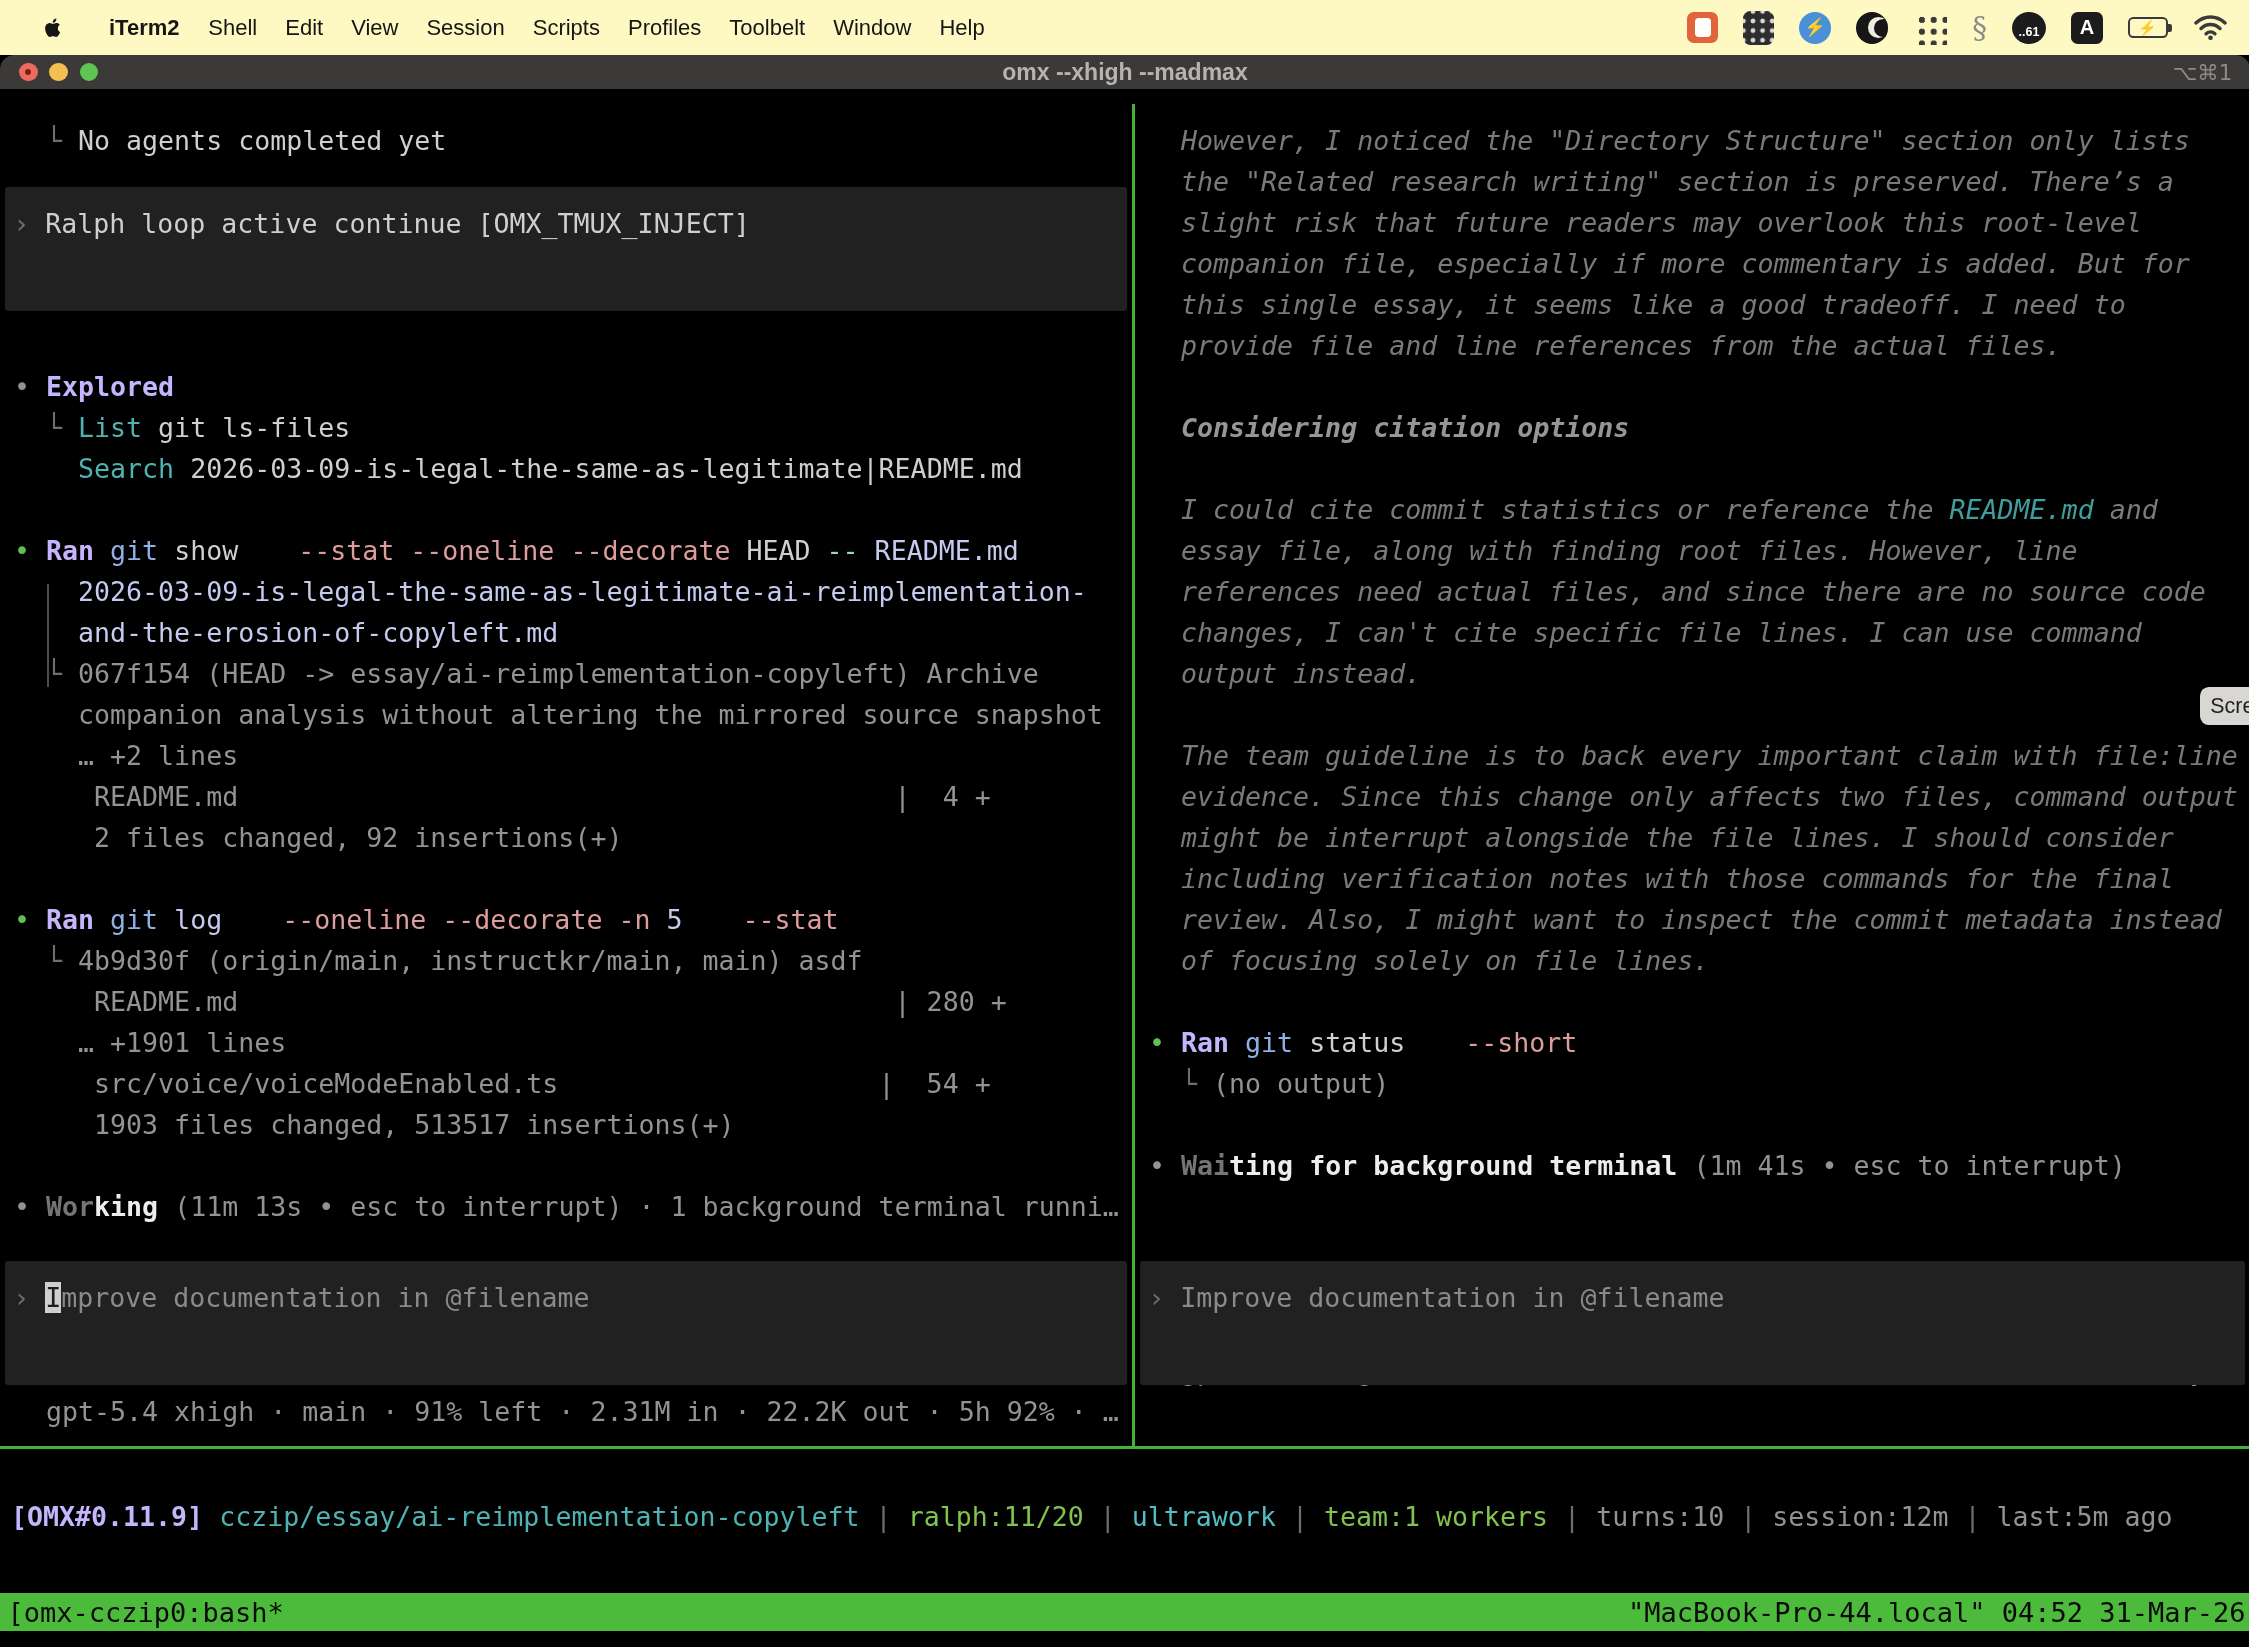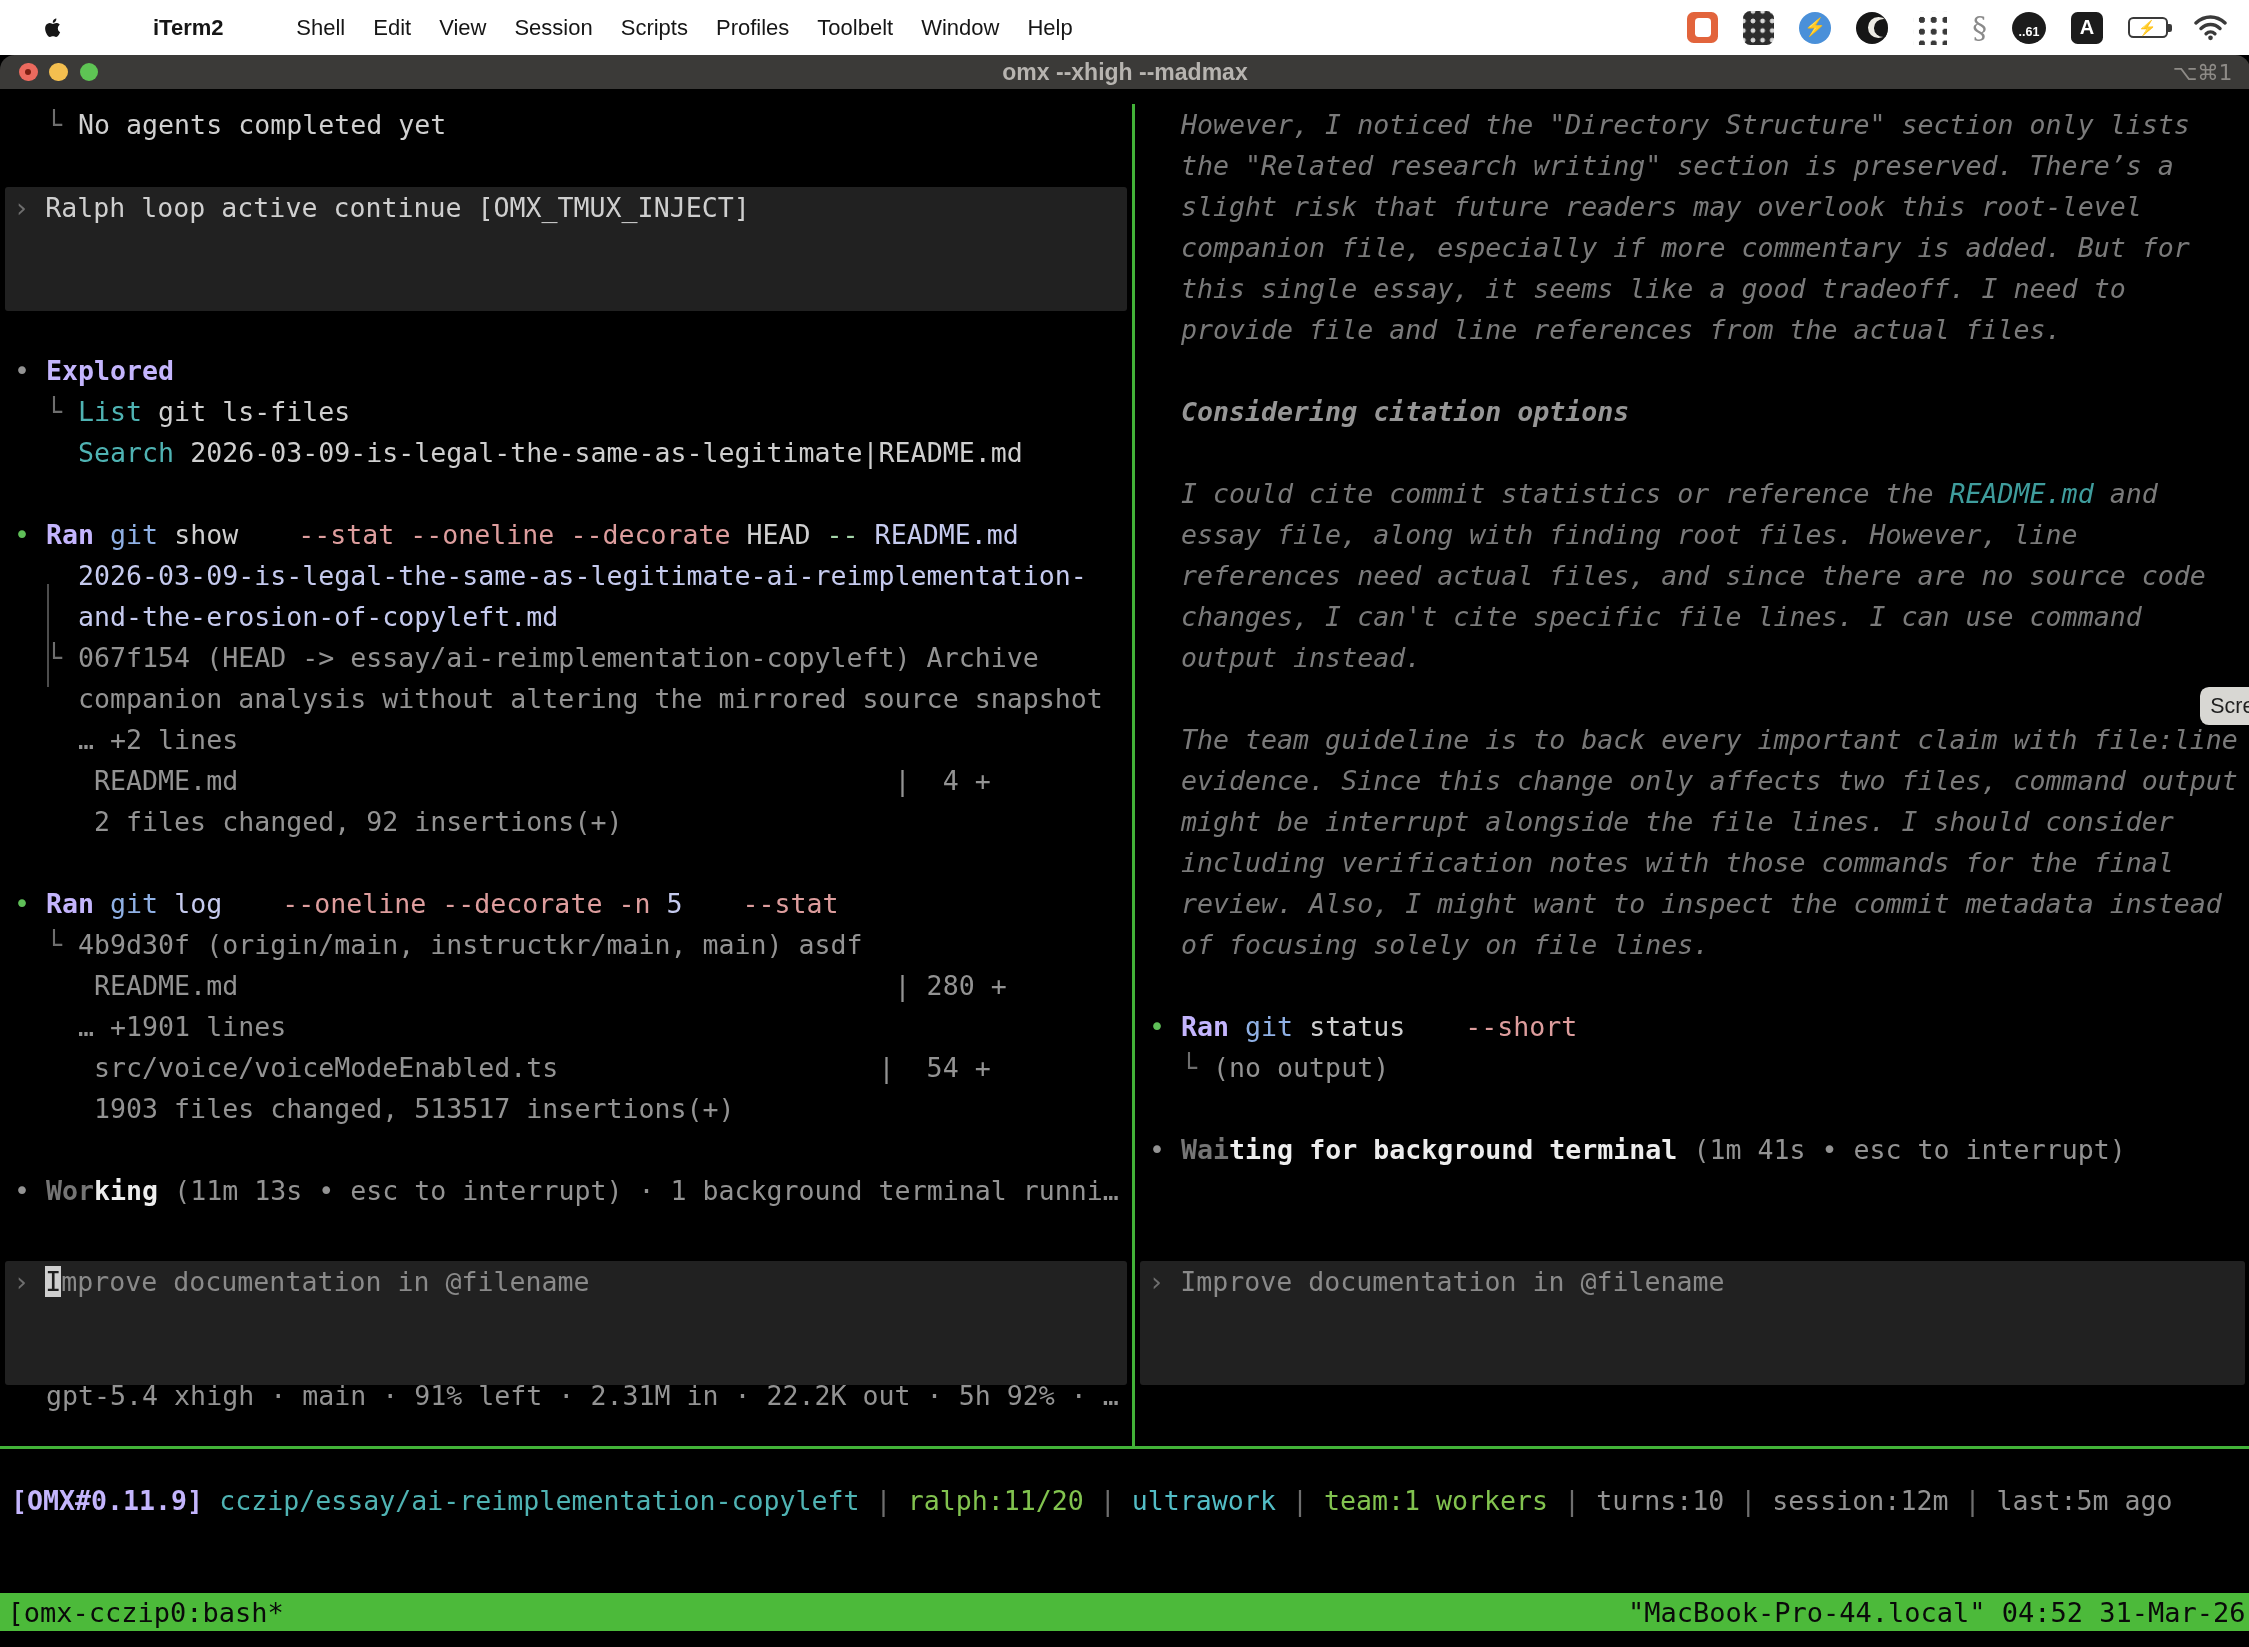--- a/index.html
+++ b/index.html
@@ -1,22 +1,22 @@
 <!DOCTYPE html>
 <html style="font-size:11.8px"><head>
 <meta charset="utf-8">
 <style>
   * { margin:0; padding:0; box-sizing:border-box; }
   html,body { width:2250px; height:1648px; background:#000; overflow:hidden;
               font-family:"Liberation Sans", sans-serif; }
 
   
   .menubar { position:absolute; top:0; left:0; width:2250px; height:55px;
-             background:#ffffff; display:flex; align-items:center;
-             padding:0 22px; color:#161616; font-size:22px;gap:44px; }
+             background:#fef9c3; display:flex; align-items:center;
+             padding:0 22px; color:#161616; font-size:22px; }
   .apple { width:29.5px; height:32px; margin:0 25px 0 17.7px; display:flex; align-items:center; }
   .menu-app { font-weight:bold; padding:0 14.8px; }
   .menu-item { padding:0 14px; }
   .menubar-right { margin-left:auto; display:flex; align-items:center; gap:25px; }
   .mb-ic { display:flex; align-items:center; justify-content:center; }
   .ic-rec { width:31px; height:31px; background:#e2643c; border-radius:6.6px; position:relative; }
   .ic-rec::after { content:""; position:absolute; left:7.4px; top:5.9px; width:16px; height:19px;
                    background:#fff; border-radius:3.7px; }
   .ic-keypad { width:31px; height:34px; background:#2d2d2d; border-radius:7.4px;
                background-image:radial-gradient(#d8d8d8 2.2px, transparent 2.6px);
@@ -58,21 +58,21 @@
   .win-shortcut { margin-left:auto; margin-right:17.7px; color:#8e8b87; font-size:21.4px;
                   font-family:"DejaVu Sans", sans-serif; position:relative; z-index:2; }
 
   
   .panes { position:absolute; top:49px; left:0; width:2250px; height:1342px; background:#000; }
   .pane { position:absolute; top:0; height:1342px; overflow:hidden;
           font-family:"DejaVu Sans Mono", monospace; font-size:26.6px; }
   .pane-left  { left:0; width:1132px; }
   .pane-right { left:1135px; width:1115px; }
   .pane-divider { position:absolute; top:0; left:1132px; width:3px; height:1342px; background:#42b238; }
-  .lines { position:absolute; top:0; left:0; right:0; padding-left:14px; }
+  .lines { position:absolute; top:16px; left:0; right:0; padding-left:14px; }
   .tl { height:41px; line-height:41px; white-space:pre; }
   .it { font-style:italic; }
 
   .c-w   { color:#c4b5fd; font-weight:bold; }
   .c-nw  { color:#cfcfcf; }
   .c-g   { color:#939393; }
   .c-d   { color:#6e6e6e; }
   .c-cy  { color:#4fb3b3; }
   .c-cy2 { color:#53bdc6; }
   .c-cyi { color:#3f9d9d; }

